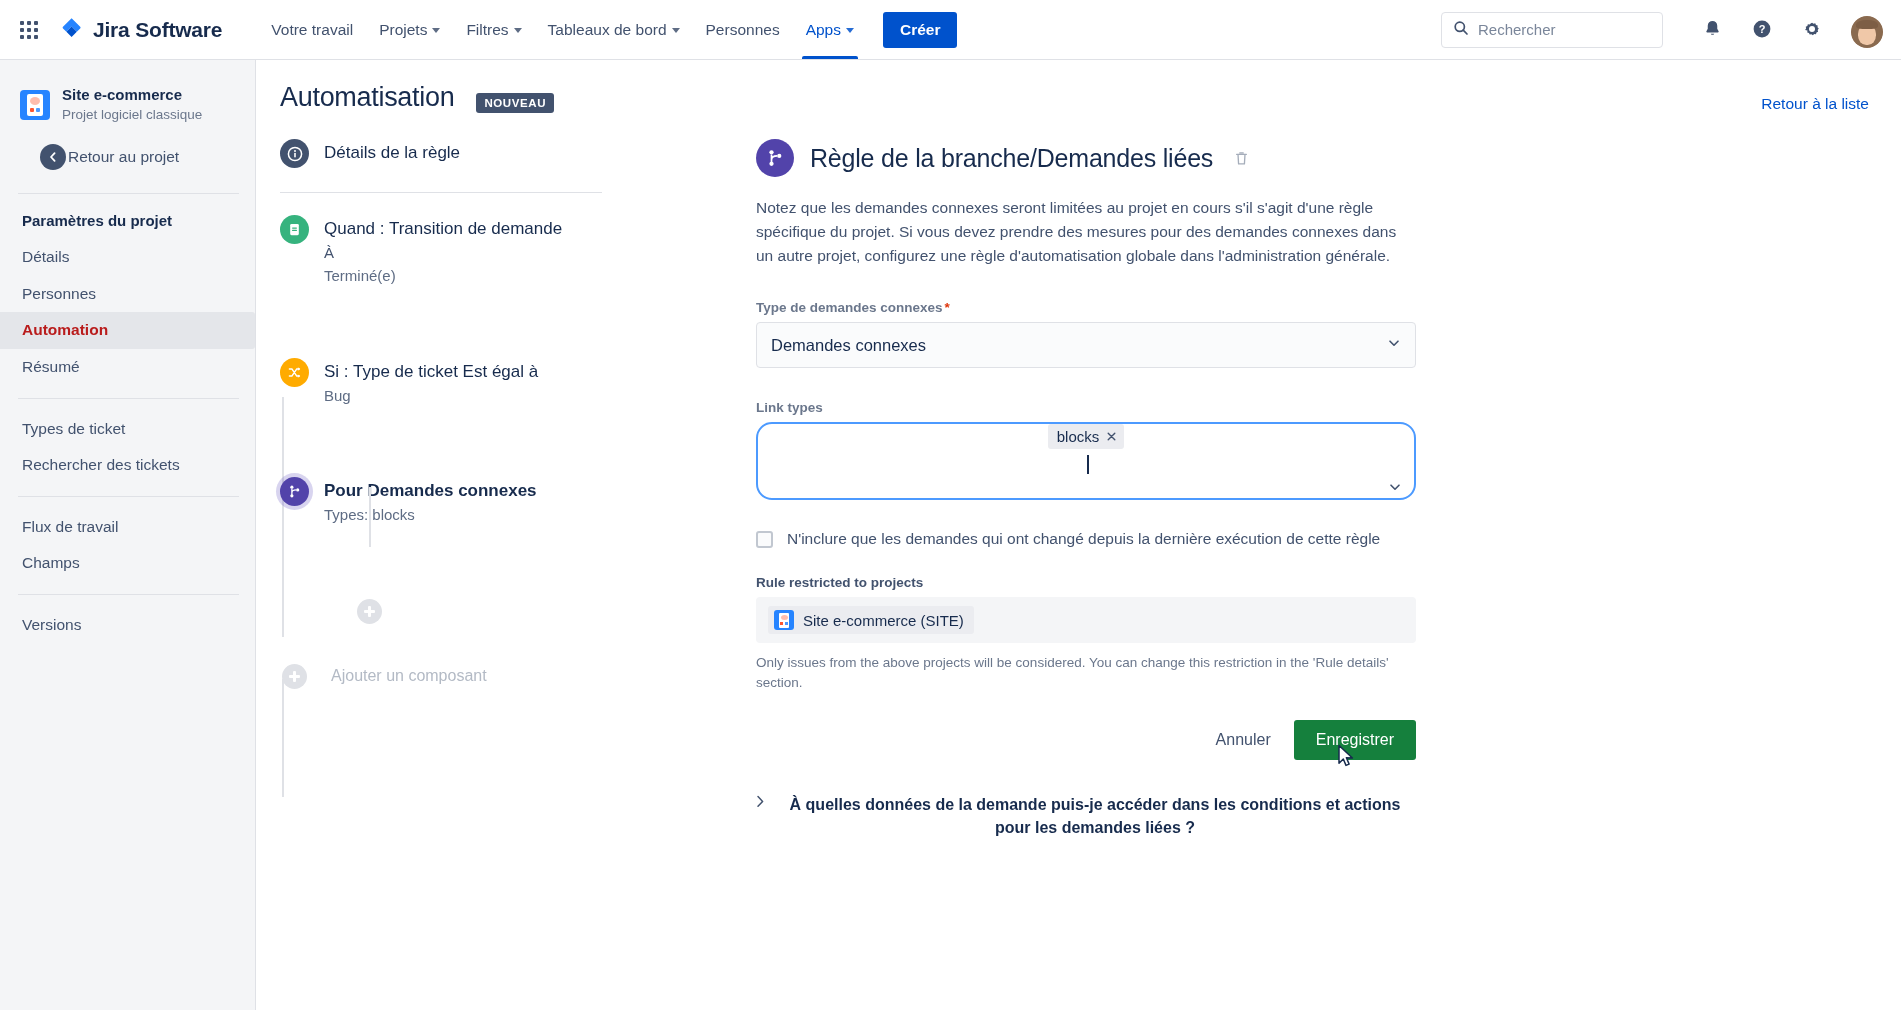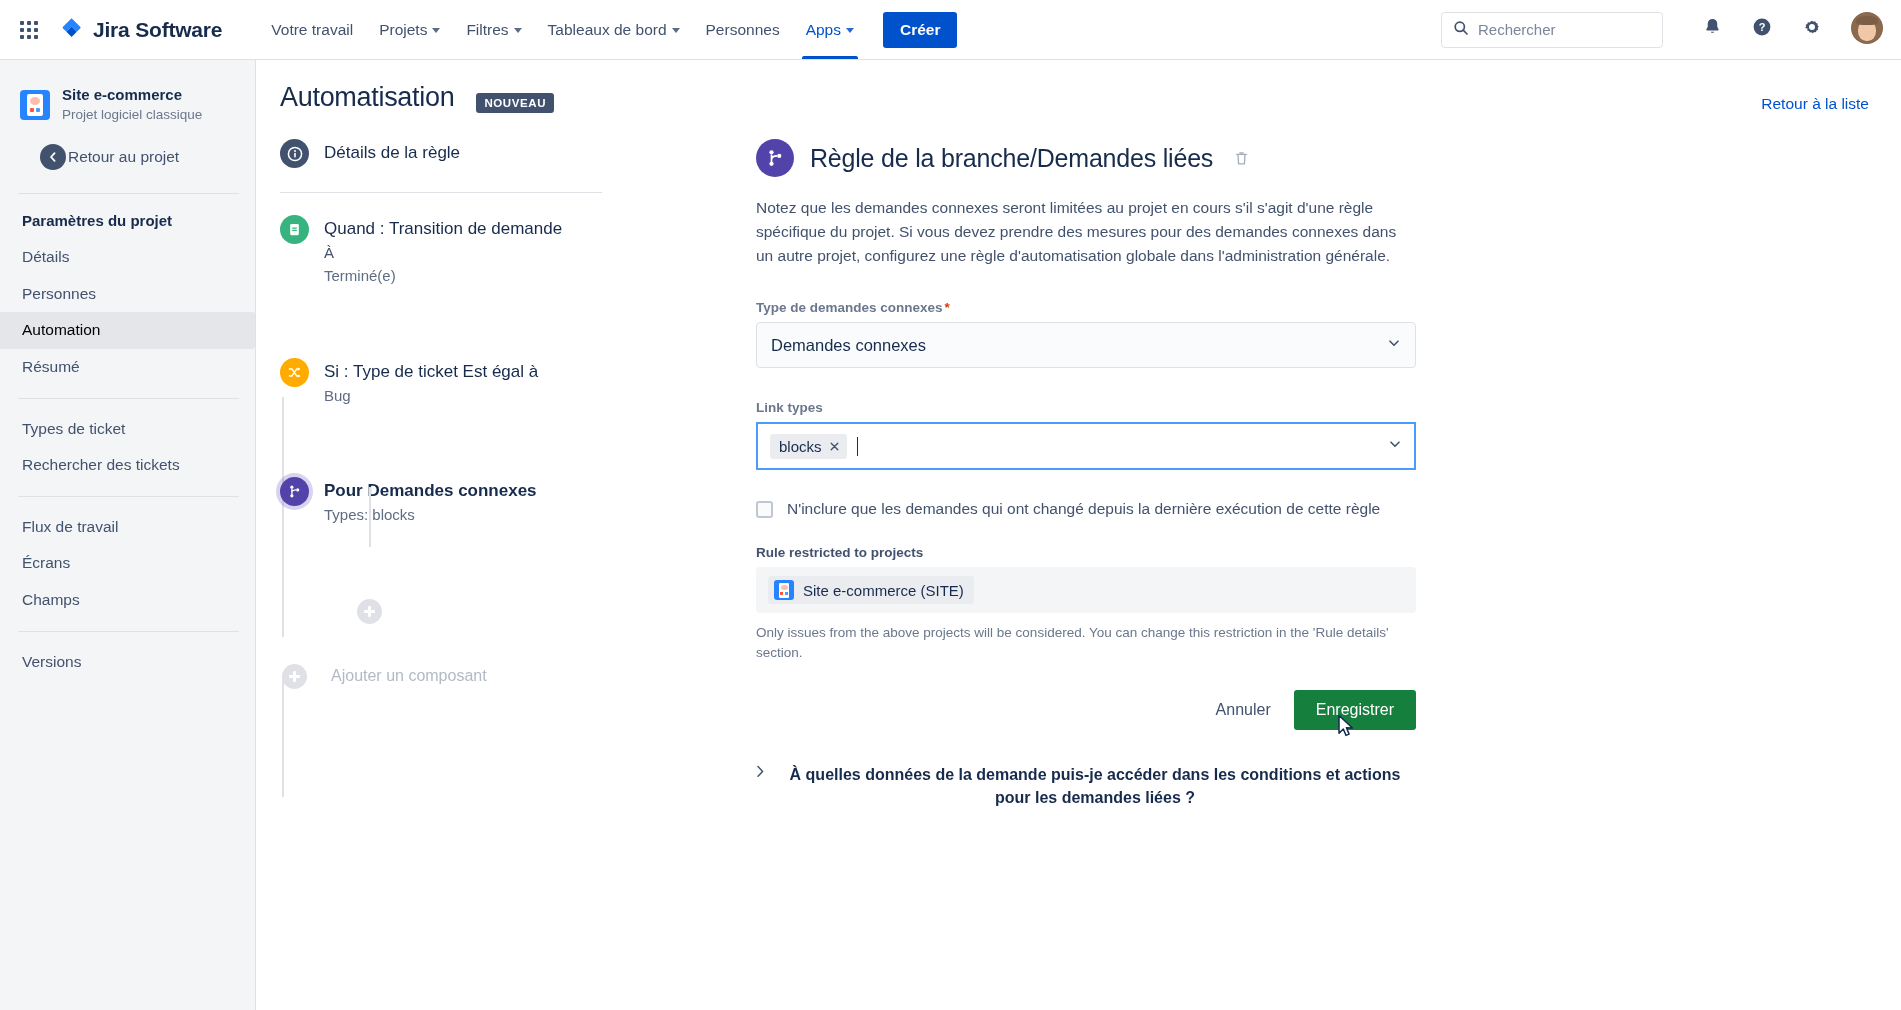--- a/index.html
+++ b/index.html
@@ -56,21 +56,21 @@
            border-right: 4px solid transparent; border-top: 5px solid currentColor;
            opacity: .85; margin-top: 2px; }
 
   .btn-create {
     background: #0052cc; color: #fff; border: none; border-radius: 3px;
     font-size: 15.5px; font-weight: 600; padding: 9px 17px;
     margin-left: 16px; cursor: pointer; font-family: inherit;
   }
 
   .nav-right {
-    margin-left: auto; display: flex; align-items: flex-start; gap: 16px;
+    margin-left: auto; display: flex; align-items: flex-end; gap: 16px;
   }
   .searchbox {
     width: 222px; height: 36px;
     border: 1px solid #dfe1e6; border-radius: 4px;
     background: #fff; display: flex; align-items: center;
     gap: 9px; padding: 0 11px; margin-right: 16px;
   }
   .search-ph { font-size: 15px; color: #7a869a; }
   .icon-btn {
     width: 34px; height: 34px; border-radius: 50%;
@@ -129,21 +129,21 @@
   .sb-divider { height: 1px; background: #dfe1e6; margin: 12px 16px 12px 18px; }
   .sb-section-title {
     font-size: 15px; font-weight: 700; color: #172b4d;
     padding: 6px 16px 6px 22px; margin-bottom: 4px;
   }
   .sb-item {
     font-size: 15.5px; color: #42526e;
     padding: 9px 16px 9px 22px; cursor: pointer;
     border-radius: 0 3px 3px 0; line-height: 1.2;
   }
-  .sb-item.active { background: #e4e6ea; color: #000000; font-weight: 400; }
+  .sb-item.active { background: #e4e6ea; color: #b91c1c; font-weight: 700; }
 
   
   .main {
     flex: 1; height: 100%; background: #fff;
     padding: 22px 32px 0 12px; overflow: hidden; position: relative;
   }
   .page-head { display: flex; align-items: flex-end; padding-left: 12px; }
   .page-title { font-size: 27px; font-weight: 500; color: #172b4d; letter-spacing: -0.3px; }
   .badge-new {
     background: #42526e; color: #fff; font-size: 11.5px; font-weight: 700;
@@ -220,22 +220,22 @@
   .select-box {
     height: 46px; border: 1px solid #dfe1e6; background: #fafbfc;
     border-radius: 4px; display: flex; align-items: center;
     padding: 0 14px; cursor: pointer; width: 100%;
   }
   .select-val { font-size: 16.5px; color: #172b4d; flex: 1; }
   .chev { color: #42526e; flex: 0 0 auto; }
 
   .tag-input {
     min-height: 48px; border: 2px solid #4c9aff; background: #fff;
-    border-radius: 0; display: flex; align-items: center;
-    padding: 0 12px; width: 100%; gap: 6px;
+    border-radius: 16px; display: flex; align-items: center;
+    padding: 0 12px; width: 100%; gap: 6px; flex-direction: column;
   }
   .chip {
     background: #ebecf0; border-radius: 3px; height: 25px;
     display: flex; align-items: center; gap: 7px; padding: 0 7px 0 9px;
   }
   .chip-text { font-size: 15px; color: #172b4d; }
   .chip-x { cursor: pointer; color: #42526e; display: flex; }
   .caretbar {
     width: 1.5px; height: 19px; background: #172b4d; margin-left: 4px;
     animation: blink 1.1s step-end infinite;
@@ -423,21 +423,20 @@
     <div class="sb-item">Résumé</div>
 
     <div class="sb-divider"></div>
 
     <div class="sb-item">Types de ticket</div>
     <div class="sb-item">Rechercher des tickets</div>
 
     <div class="sb-divider"></div>
 
     <div class="sb-item">Flux de travail</div>
-    <div class="sb-item">Écrans</div>
     <div class="sb-item">Champs</div>
 
     <div class="sb-divider"></div>
 
     <div class="sb-item">Versions</div>
   </aside>
 
   <main class="main">
 
     <div class="page-head">

